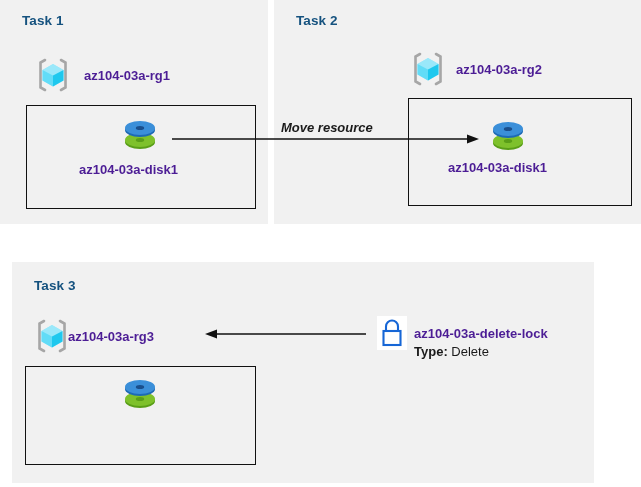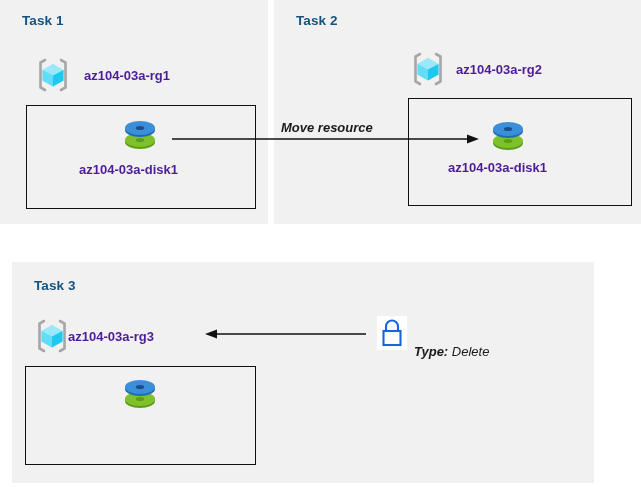--- a/index.html
+++ b/index.html
@@ -43,21 +43,20 @@
     color: #4c1d95;
     font-weight: bold;
     font-size: 13px;
     white-space: nowrap;
   }
   .node-label-sub {
     position: absolute;
     color: #1a1a1a;
     font-size: 13px;
     white-space: nowrap;
-    font-style: italic;
   }
   .node-label-sub b { font-weight: bold; }
   .arrow-label {
     position: absolute;
     color: #1a1a1a;
     font-weight: bold;
     font-size: 13px;
     white-space: nowrap;
     font-style: italic;
   }
@@ -174,17 +173,18 @@
     <line x1="216" y1="334" x2="366" y2="334" stroke="#111111" stroke-width="1.4"></line>
     <polygon points="205,334 217,329.5 217,338.5" fill="#111111"></polygon>
   </svg>
 
   <div class="icon-lock" style="left:377px; top:316px; width:30px; height:34px; background:#ffffff;">
     <svg width="30" height="34" viewBox="0 0 30 34" xmlns="http://www.w3.org/2000/svg">
       <path d="M9 15 L9 10.5 A6 6 0 0 1 21 10.5 L21 15" fill="none" stroke="#1666d6" stroke-width="2.1"></path>
       <rect x="6.5" y="15" width="17" height="14" fill="none" stroke="#1666d6" stroke-width="2.1"></rect>
     </svg>
   </div>
+  <div class="node-label" style="left:414px; top:326px;">az104-03a-delete-lock</div>
   <div class="node-label-sub" style="left:414px; top:344px;">
     <b>Type:</b><span>&nbsp;</span><span>Delete</span>
   </div>
 
 </div>
 
 </body></html>

